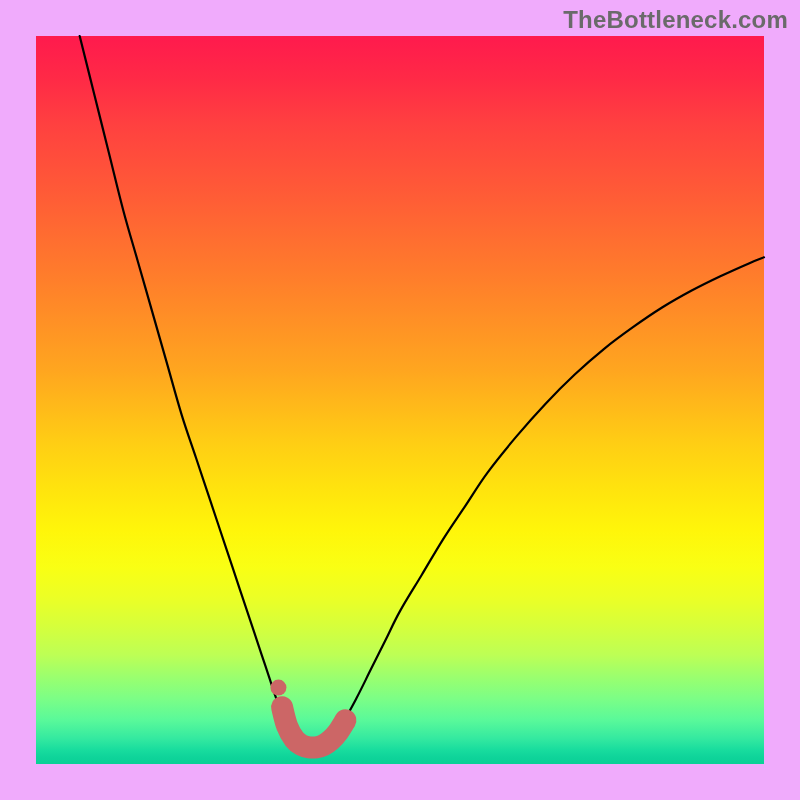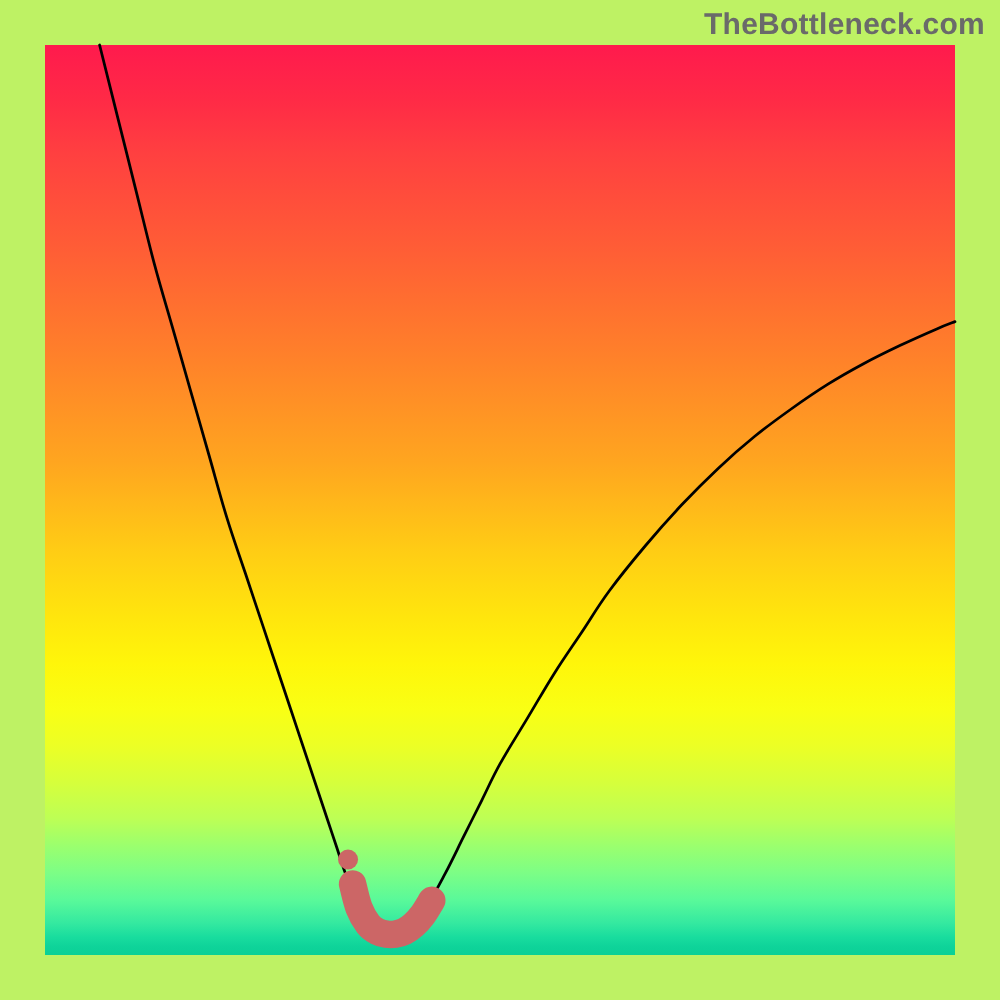--- a/index.html
+++ b/index.html
@@ -9,21 +9,21 @@
     height: 800px;
     background: #000;
     overflow: hidden;
   }
   .frame {
     position: absolute;
     left: 0;
     top: 0;
     width: 800px;
     height: 800px;
-    background: #bef264;
+    background: #f0abfc;
   }
   .plot-area {
     position: absolute;
     left: 36px;
     top: 36px;
     width: 728px;
     height: 728px;
     
     background: linear-gradient(to bottom,
       #ff1a4d 0%,

